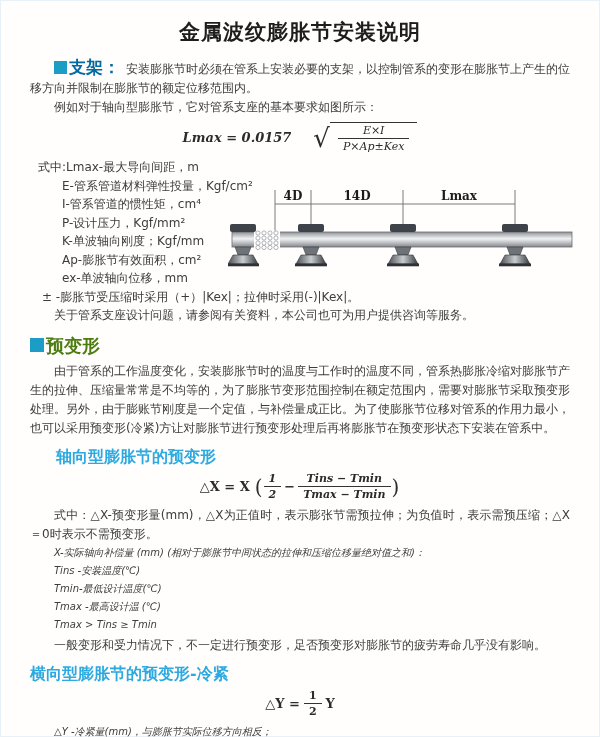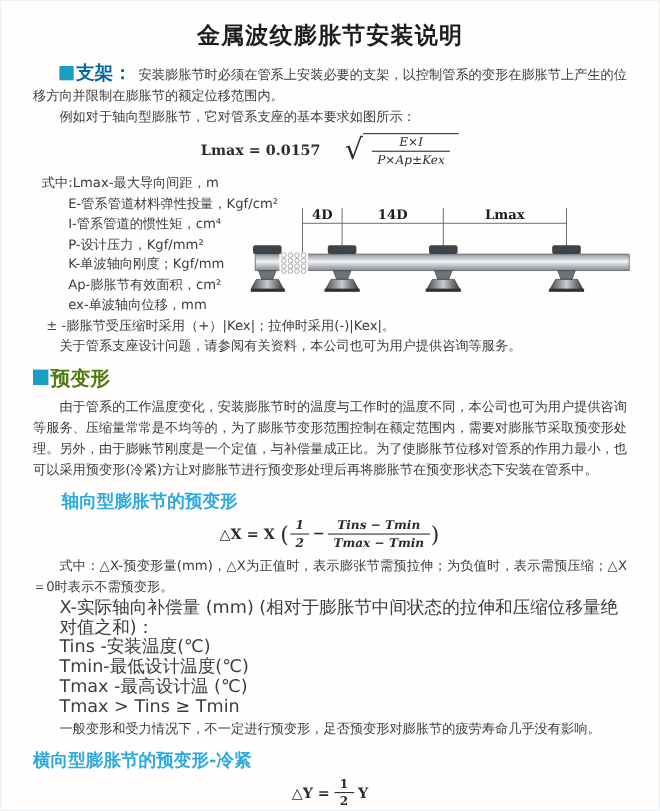--- a/index.html
+++ b/index.html
@@ -29,21 +29,21 @@
   h2.sec2 .sq2 { display: inline-block; width: 14px; height: 14px; background: #1b9dc5; margin-right: 2px; }
   h3.sub-h { color: #2ba9e0; font-size: 16px; font-weight: 700; line-height: 20px; margin: 9px 0 5px 0; }
   h3.axial-h { padding-left: 26px; }
   h3.lateral-h { padding-left: 0; }
 
   
   .formula {
     text-align: center; font-family: "DejaVu Serif", "Liberation Serif", serif;
     color: #2b2b2b; margin: 5px 0 5px 0;
   }
-  .f-lhs { font-weight: 700; font-size: 13px; margin-right: 22px; }
+  .f-lhs { font-weight: 700; font-size: 13px; margin-right: 22px; font-style: italic; }
   .radical { font-size: 26px; font-weight: 400; vertical-align: middle; line-height: 1; }
   .radicand { display: inline-block; border-top: 1.5px solid #333; padding: 1px 8px 0 8px; vertical-align: middle; }
   .frac { display: inline-block; vertical-align: middle; text-align: center; font-size: 11px; }
   .frac .num { display: block; border-bottom: 1px solid #333; padding: 0 5px 1px 5px; }
   .frac .den { display: block; padding: 1px 5px 0 5px; }
   .radicand .frac .num, .radicand .frac .den { font-style: italic; }
   .f2 .frac, .f3 .frac { font-weight: 700; }
   .f-lhs2 { font-weight: 700; font-size: 13px; margin-right: 4px; }
   .f-rhs { font-weight: 700; font-size: 13px; margin-left: 4px; }
   .paren { font-size: 20px; vertical-align: middle; font-weight: 400; padding: 0 1px; }
@@ -53,21 +53,21 @@
   
   .params-zone { position: relative; margin-top: 2px; min-height: 168px; }
   .param { font-size: 12px; line-height: 18.5px; white-space: nowrap; }
   .param.p0 { margin-left: 8px; }
   .param.sub { margin-left: 32px; }
   .param.pm { margin-left: 12px; }
   .param.last { margin-left: 24px; }
   .diagram { position: absolute; top: 26px; right: -6px; }
   .dim-label { font-family: "DejaVu Serif", "Liberation Serif", serif; font-weight: 700; font-size: 12px; fill: #1c1c1c; }
 
-  .note-line { font-size: 16px; line-height: 18px; margin-left: 24px; }
+  .note-line { font-size: 10px; line-height: 18px; margin-left: 24px; font-style: italic; }
   .footer-line { margin-top: 2px; }
 </style>
 </head>
 <body>
 
 <div class="page">
 
   <h1 class="title">金属波纹膨胀节安装说明</h1>
 
   <p class="body-par indent"><span class="sq"></span><span class="sec-h">支架：</span><span>安装膨胀节时必须在管系上安装必要的支架，以控制管系的变形在膨胀节上产生的位移方向并限制在膨胀节的额定位移范围内。</span></p>
@@ -144,21 +144,21 @@
 
       <use href="#sup" x="15" y="0"></use>
       <use href="#sup" x="83" y="0"></use>
       <use href="#sup" x="175" y="0"></use>
       <use href="#sup" x="287" y="0"></use>
     </svg>
   </div>
 
   <h2 class="sec2"><span class="sq2"></span><span>预变形</span></h2>
 
-  <p class="body-par indent">由于管系的工作温度变化，安装膨胀节时的温度与工作时的温度不同，本公司也可为用户提供咨询等服务、压缩量常常是不均等的，为了膨胀节变形范围控制在额定范围内，需要对膨胀节采取预变形处理。另外，由于膨账节刚度是一个定值，与补偿量成正比。为了使膨胀节位移对管系的作用力最小，也可以采用预变形(冷紧)方让对膨胀节进行预变形处理后再将膨胀节在预变形状态下安装在管系中。</p>
+  <p class="body-par indent">由于管系的工作温度变化，安装膨胀节时的温度与工作时的温度不同，管系热膨胀冷缩对膨胀节产生的拉伸、压缩量常常是不均等的，为了膨胀节变形范围控制在额定范围内，需要对膨胀节采取预变形处理。另外，由于膨账节刚度是一个定值，与补偿量成正比。为了使膨胀节位移对管系的作用力最小，也可以采用预变形(冷紧)方让对膨胀节进行预变形处理后再将膨胀节在预变形状态下安装在管系中。</p>
 
   <h3 class="sub-h axial-h">轴向型膨胀节的预变形</h3>
 
   <div class="formula f2">
     <span class="f-lhs2">△X = X</span><span class="paren">(</span><span class="frac"><span class="num">1</span><span class="den">2</span></span><span class="op">−</span><span class="frac"><span class="num">Tins − Tmin</span><span class="den">Tmax − Tmin</span></span><span class="paren">)</span>
   </div>
 
   <p class="body-par indent">式中：△X-预变形量(mm)，△X为正值时，表示膨张节需预拉伸；为负值时，表示需预压缩；△X＝0时表示不需预变形。</p>
 
   <p class="note-line">X-实际轴向补偿量 (mm) (相对于膨胀节中间状态的拉伸和压缩位移量绝对值之和)：</p>

